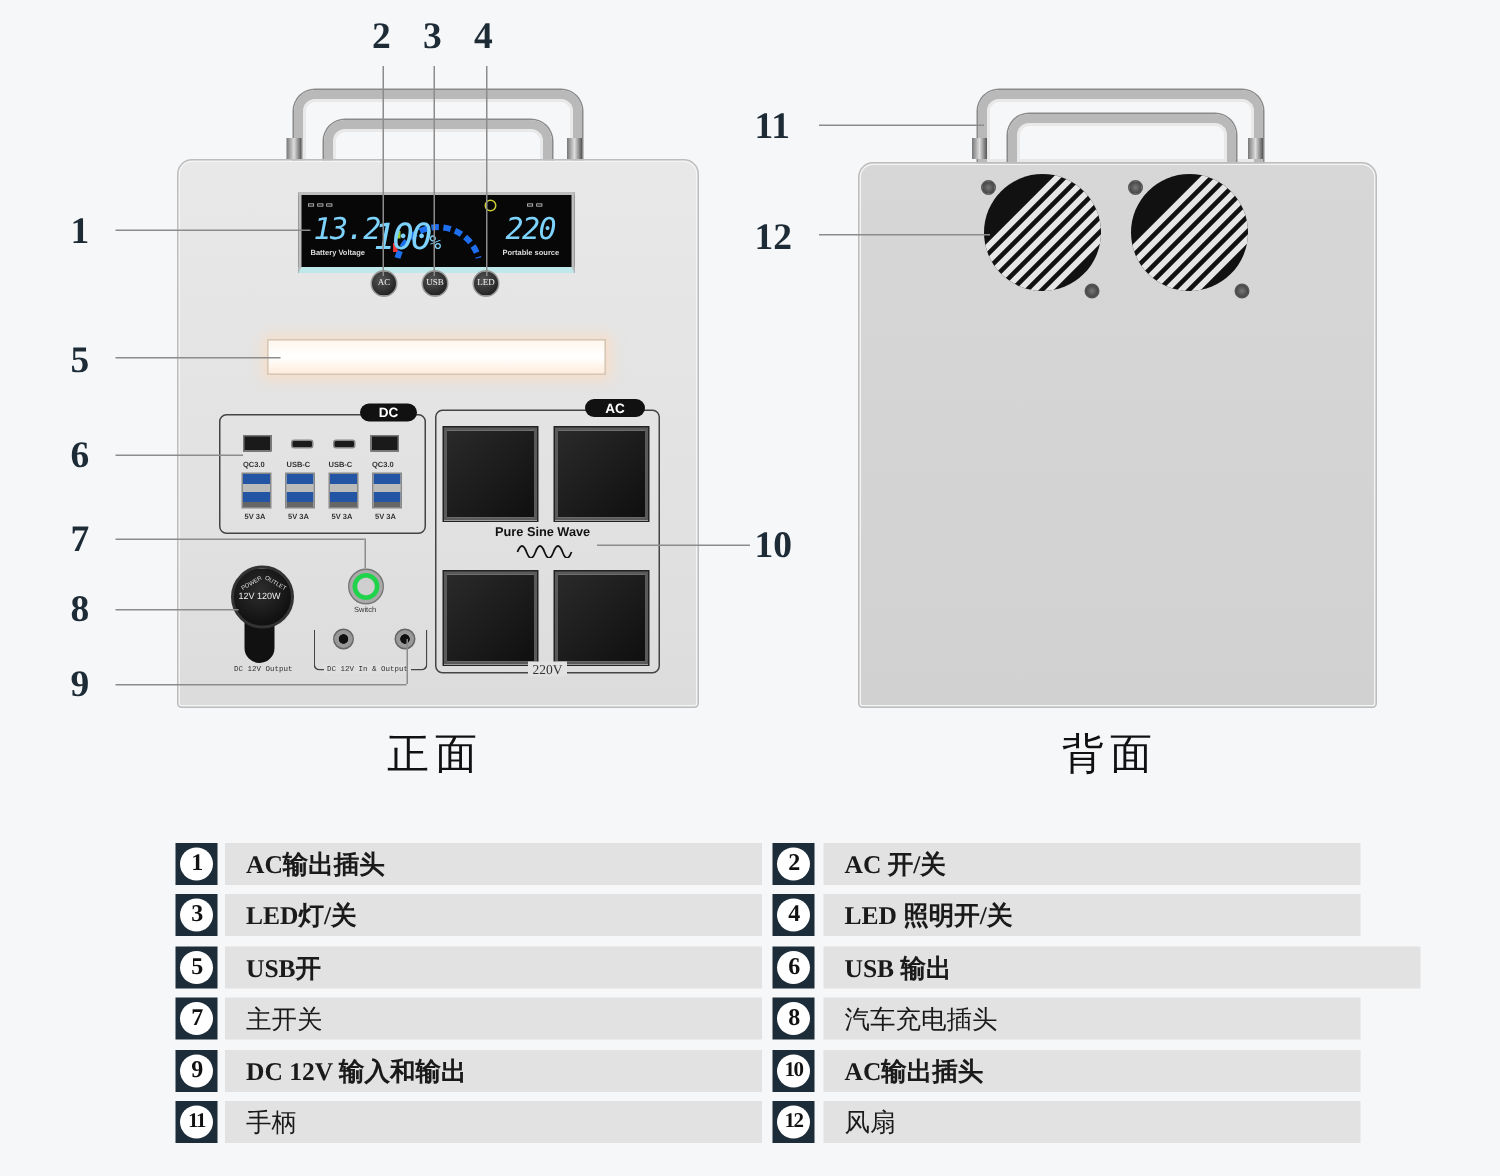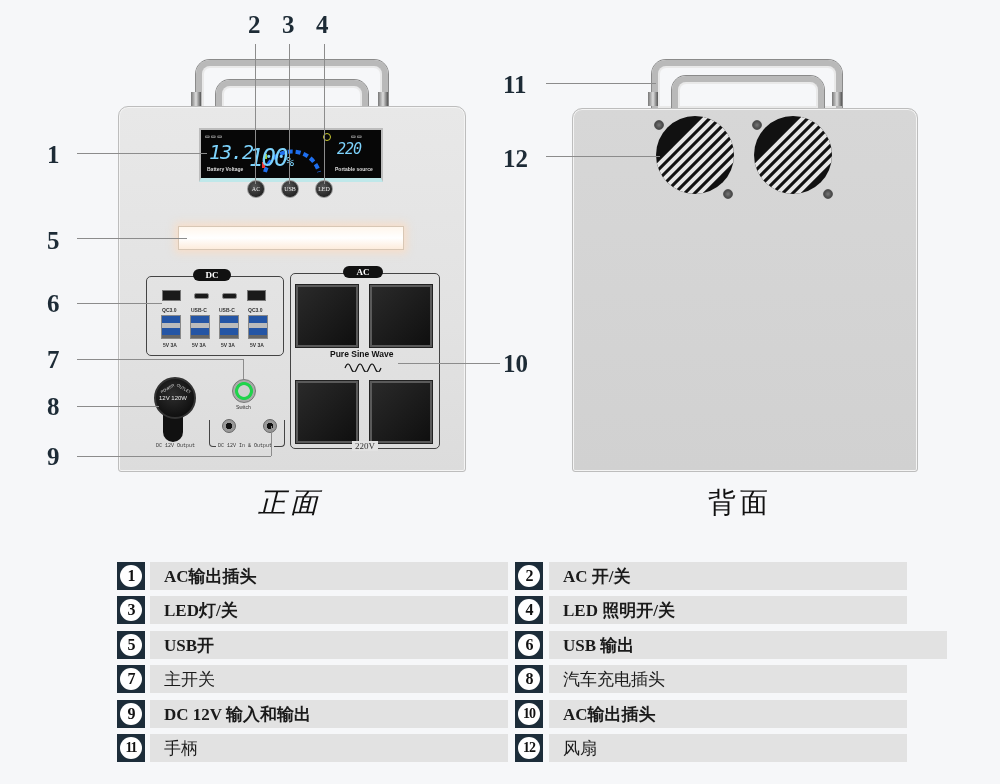--- a/index.html
+++ b/index.html
@@ -21,21 +21,21 @@
   .lcd { position:absolute; left:199px; top:128px; width:180px; height:48px; background:#070707; border:2px solid #bdbdbd; border-bottom:4px solid #bfe8ea; }
   .lcd-seg { position:absolute; color:#7dd3fc; font-family:"DejaVu Sans Mono", monospace; font-style:italic; }
   .lcd-small { position:absolute; color:#ddd; font-family:"Liberation Sans", sans-serif; font-size:5px; font-weight:bold; }
   .lcd-arc { position:absolute; }
   .round-btn { position:absolute; width:16px; height:16px; border-radius:50%; background:radial-gradient(circle at 40% 35%, #555, #111); border:1.5px solid #999; color:#eee; font-size:6px; font-family:"Liberation Serif", serif; display:flex; align-items:center; justify-content:center; }
 
   .led-strip { position:absolute; left:178px; top:226px; width:224px; height:22px; background:linear-gradient(180deg,#fff6ec,#fff 50%,#fdecdc); border:1px solid #d8c7b5; box-shadow:0 0 8px 3px rgba(255,220,190,0.7); }
 
   
   .group-box { position:absolute; border:1.5px solid #444; border-radius:5px; }
-  .group-tag { position:absolute; background:#111; color:#fff; font-family:Liberation Serif, serif; font-weight:bold; font-size:9px; border-radius:8px; text-align:center; line-height:12px; }
+  .group-tag { position:absolute; background:#111; color:#fff; font-family:Liberation Sans, sans-serif; font-weight:bold; font-size:9px; border-radius:8px; text-align:center; line-height:12px;margin-left:47px; }
   .usb-a { position:absolute; width:17px; height:9px; background:#1a1a1a; border:1px solid #777; }
   .usb-c { position:absolute; width:13px; height:4px; background:#1a1a1a; border-radius:2px; border:1px solid #888; }
   .usb-stack { position:absolute; width:18px; height:22px; background:linear-gradient(180deg,#2455a5 0 30%, #bbb 30% 55%, #2455a5 55% 85%, #666 85%); border:1px solid #888; }
   .tiny { position:absolute; font-family:"Liberation Sans", sans-serif; font-size:5px; color:#333; font-weight:bold; }
 
   .socket { position:absolute; width:58px; height:58px; background:linear-gradient(135deg,#2a2a2a,#0f0f0f); border:2px solid #5a5a5a; box-shadow:0 0 0 1px #222; }
 
   .car-socket { position:absolute; left:154px; top:377px; width:38px; height:38px; border-radius:50%; background:radial-gradient(circle at 45% 40%, #2e2e2e, #050505); border:2px solid #333; }
   .car-tab { position:absolute; left:163px; top:410px; width:20px; height:32px; background:#111; border-radius:2px 2px 10px 10px; }
   .switch { position:absolute; left:232px; top:379px; width:22px; height:22px; border-radius:50%; background:radial-gradient(circle,#cfcfcf 0 35%, #1fd34b 40% 55%, #aaa 60% 100%); border:1px solid #777; }
@@ -73,21 +73,21 @@
     <svg class="lcd-arc" width="70" height="44" style="left:56px;top:2px;">
       <path d="M8 40 A28 28 0 0 1 62 40" fill="none" stroke="#1e6ff0" stroke-width="4" stroke-dasharray="5 3"></path>
       <rect x="5" y="30" width="3" height="6" fill="#e33"></rect>
       <rect x="7" y="22" width="3" height="5" fill="#9c3"></rect>
     </svg>
     <div class="lcd-seg" style="left:48px;top:14px;font-size:24px;letter-spacing:-2px;">
       <span>100</span><span style="font-size:13px;">%</span>
     </div>
     <div class="abs" style="left:122px;top:3px;width:6px;height:6px;border-radius:50%;border:1px solid #cc3;"></div>
     <div class="lcd-small" style="left:150px;top:3px;color:#ccc;">▭ ▭</div>
-    <div class="lcd-seg" style="left:136px;top:10px;font-size:15px;letter-spacing:-1px;text-align:right;">220</div>
+    <div class="lcd-seg" style="left:136px;top:10px;font-size:20px;letter-spacing:-1px;text-align:right;">220</div>
     <div class="lcd-small" style="left:134px;top:36px;">Portable source</div>
   </div>
 
   <div class="round-btn" style="left:247px;top:180px;">AC</div>
   <div class="round-btn" style="left:281px;top:180px;">USB</div>
   <div class="round-btn" style="left:315px;top:180px;">LED</div>
 
   <div class="led-strip"></div>
 
   <div class="group-box" style="left:146px;top:276px;width:136px;height:78px;"></div>
@@ -130,21 +130,21 @@
   <div class="abs" style="left:156px;top:443px;font-family:'Liberation Mono',monospace;font-size:5px;color:#333;">DC 12V Output</div>
 
   <div class="switch"></div>
   <div class="tiny" style="left:236px;top:404px;font-weight:normal;">Switch</div>
 
   <div class="group-box" style="left:209px;top:420px;width:74px;height:26px;border-top:none;border-radius:0 0 4px 4px;"></div>
   <div class="dc-port" style="left:222px;top:419px;"></div>
   <div class="dc-port" style="left:263px;top:419px;"></div>
   <div class="abs" style="left:216px;top:443px;font-family:'Liberation Mono',monospace;font-size:5px;color:#333;background:#e0e0e0;padding:0 2px;">DC 12V In &amp; Output</div>
 
-  <div class="view-title" style="left:258px;top:484px;font-style:italic;">正面</div>
+  <div class="view-title" style="left:258px;top:484px;">正面</div>
 </div>
 
 <div class="callout-num" style="left:47px;top:142px;">1</div>
 <div class="callout-line hline" style="left:77px;top:153px;width:130px;"></div>
 <div class="callout-num" style="left:47px;top:228px;">5</div>
 <div class="callout-line hline" style="left:77px;top:238px;width:110px;"></div>
 <div class="callout-num" style="left:47px;top:291px;">6</div>
 <div class="callout-line hline" style="left:77px;top:303px;width:85px;"></div>
 <div class="callout-num" style="left:47px;top:347px;">7</div>
 <div class="callout-line hline" style="left:77px;top:359px;width:166px;"></div>

